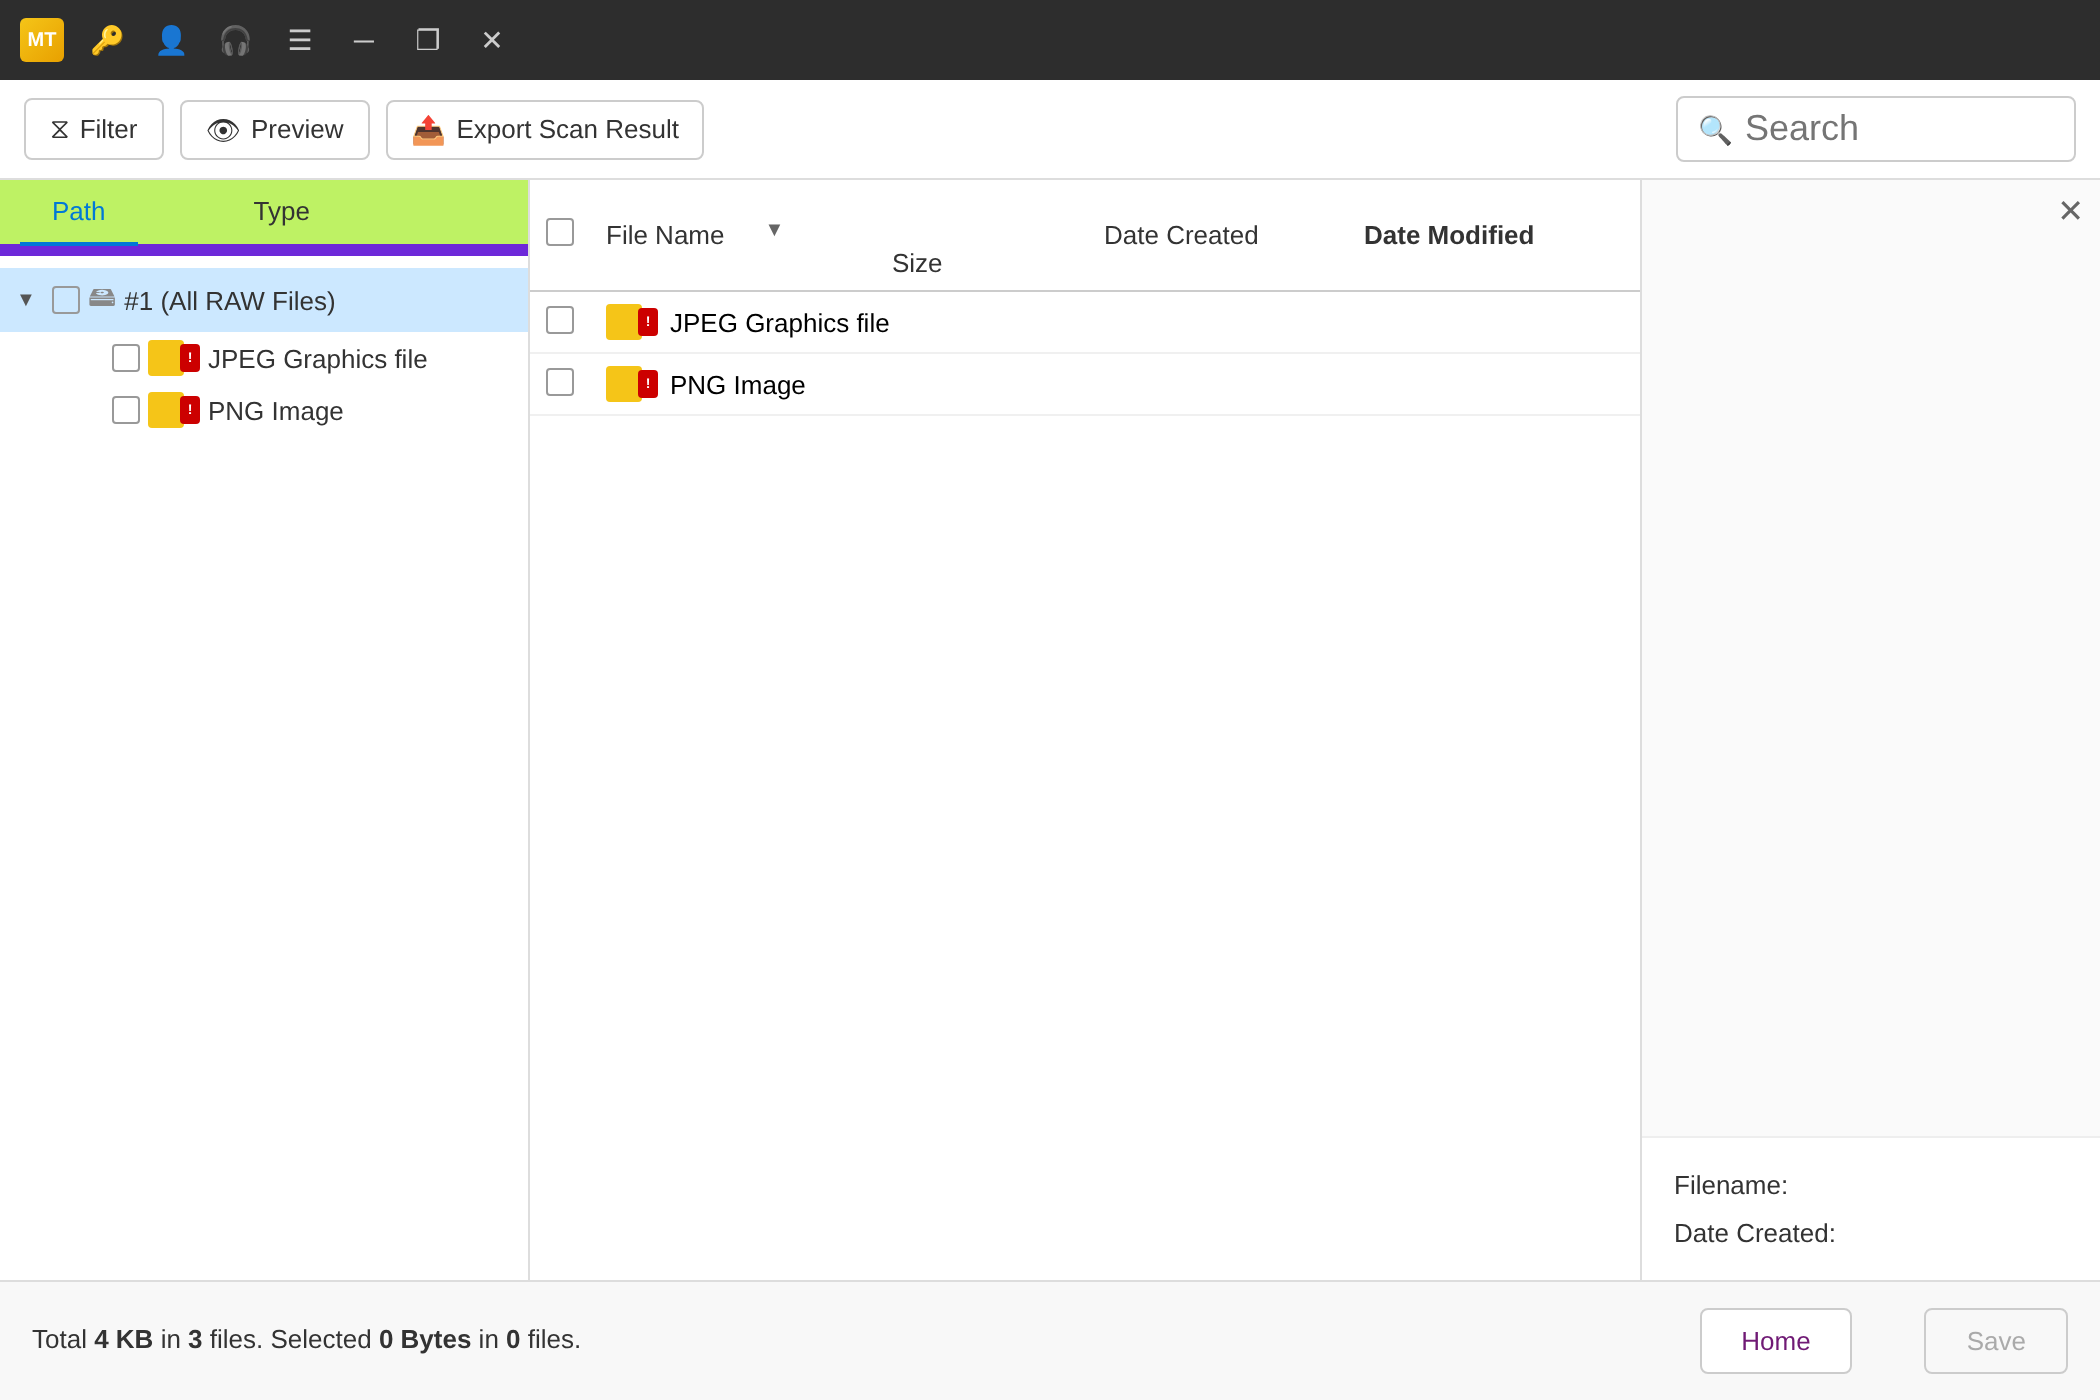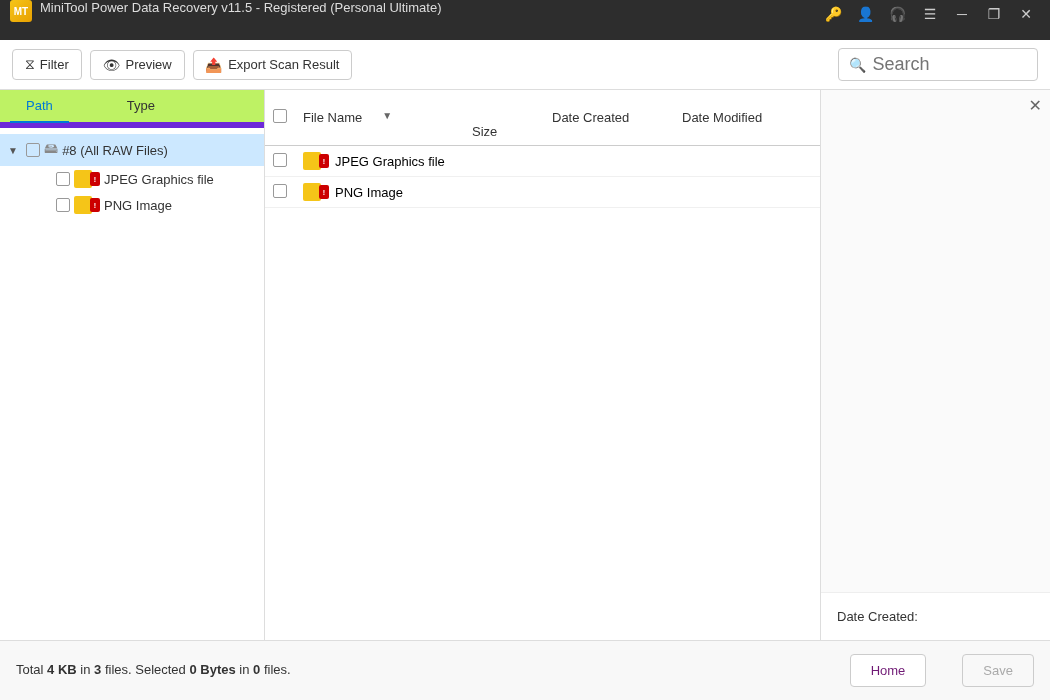--- a/index.html
+++ b/index.html
@@ -13,21 +13,21 @@
       display: flex;
       flex-direction: column;
     }
 
     
     #title-bar {
       background: #2d2d2d;
       color: #fff;
       height: 40px;
       display: flex;
-      align-items: flex-start;
+      align-items: center;
       padding: 0 10px;
       flex-shrink: 0;
     }
     #title-bar .app-icon {
       width: 22px;
       height: 22px;
       margin-right: 8px;
       background: linear-gradient(135deg, #f5c518, #e8a000);
       border-radius: 3px;
       display: flex; align-items: center; justify-content: center;
@@ -178,22 +178,22 @@
       font-size: 13px;
       color: #333;
       font-weight: 500;
       position: sticky;
       top: 0;
       z-index: 1;
     }
     .file-table-header .col-check { width: 30px; flex-shrink: 0; }
     .file-table-header .col-name { flex: 1; display: flex; gap: 20px; }
     .file-table-header .col-size { width: 80px; flex-shrink: 0; margin-top: 28px; }
-    .file-table-header .col-date-created { width: 130px; flex-shrink: 0; }
-    .file-table-header .col-date-modified { width: 130px; flex-shrink: 0; }
+    .file-table-header .col-date-created { width: 130px; flex-shrink: 0; margin-left: 26px; }
+    .file-table-header .col-date-modified { width: 130px; flex-shrink: 0; font-weight: bold; }
     .sort-arrow { font-size: 10px; color: #666; }
 
     .file-row {
       display: flex;
       align-items: center;
       padding: 6px 8px;
       border-bottom: 1px solid #f0f0f0;
       cursor: pointer;
     }
     .file-row .col-check { width: 30px; flex-shrink: 0; }
@@ -270,21 +270,20 @@
     
     ::-webkit-scrollbar { width: 6px; }
     ::-webkit-scrollbar-thumb { background: #ccc; border-radius: 3px; }
     .hdd-icon { color: #888; }
   </style>
 </head>
 <body>
 
 <div id="title-bar">
   <div class="app-icon">MT</div>
-  <span class="title-text">MiniTool Power Data Recovery v11.5 - Registered (Personal Ultimate)</span>
   <div class="win-controls">
 
     <div class="tb-icon" title="License">🔑</div>
 
     <div class="tb-icon" title="Account">👤</div>
 
     <div class="tb-icon" title="Support">🎧</div>
 
     <div class="tb-icon" title="Menu">☰</div>
 
@@ -322,21 +321,21 @@
     <div id="tab-strip">
       <div class="tab active">Path</div>
       <div class="tab">Type</div>
     </div>
     <div id="tree-panel">
 
       <div class="tree-item selected">
         <span class="chevron">▼</span>
         <span class="check"></span>
         <span class="folder-icon hdd-icon">🖴</span>
-        <span class="item-label">#8 (All RAW Files)</span>
+        <span class="item-label">#1 (All RAW Files)</span>
       </div>
 
       <div class="tree-child">
         <div class="tree-item">
           <span class="chevron"></span>
           <span class="check"></span>
           <div class="file-icon-wrapper">
             <div class="file-icon-bg" style="background:#f5c518;"></div>
             <div class="file-icon-bg file-icon-red" style="width:10px;height:14px;font-size:7px;margin-left:-4px;">!</div>
           </div>
@@ -411,20 +410,24 @@
     </div>
   </div>
 
   <div id="preview-panel">
     <span class="close-btn">✕</span>
     <div id="preview-image-area">
       
     </div>
     <div id="file-info">
       <div class="info-row">
+        <span class="info-label">Filename:</span>
+        <span class="info-value"></span>
+      </div>
+      <div class="info-row">
         <span class="info-label">Date Created:</span>
         <span class="info-value"></span>
       </div>
     </div>
   </div>
 
 </div>
 
 <div id="status-bar">
   <div class="status-text">

